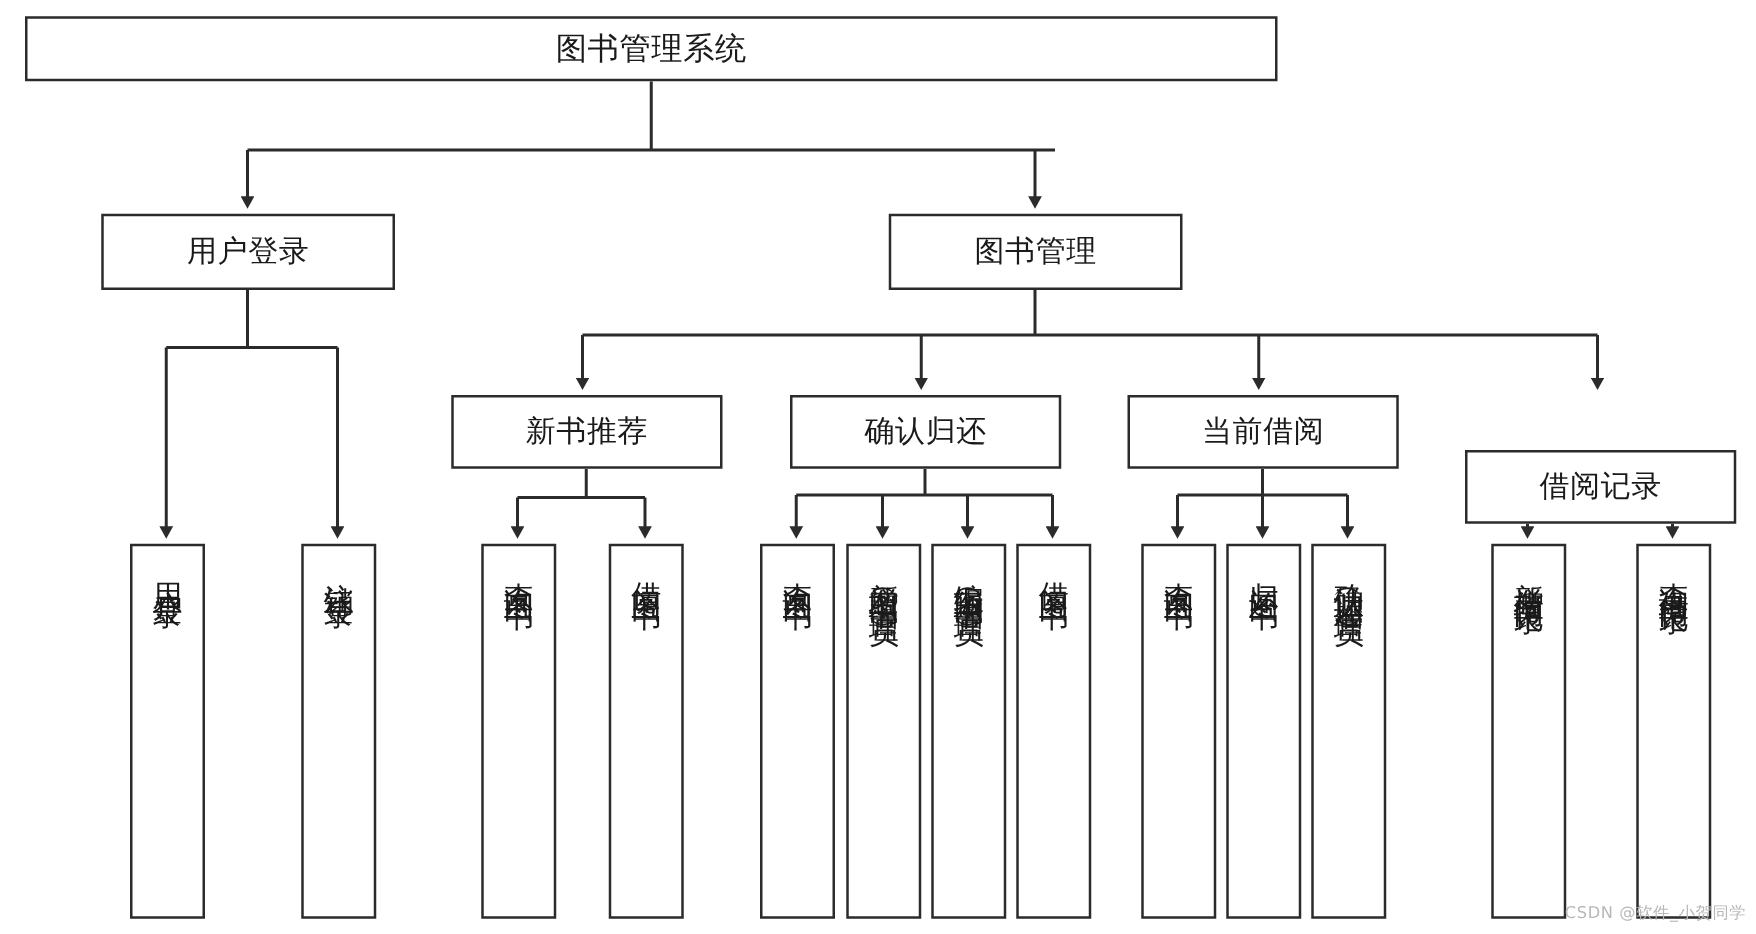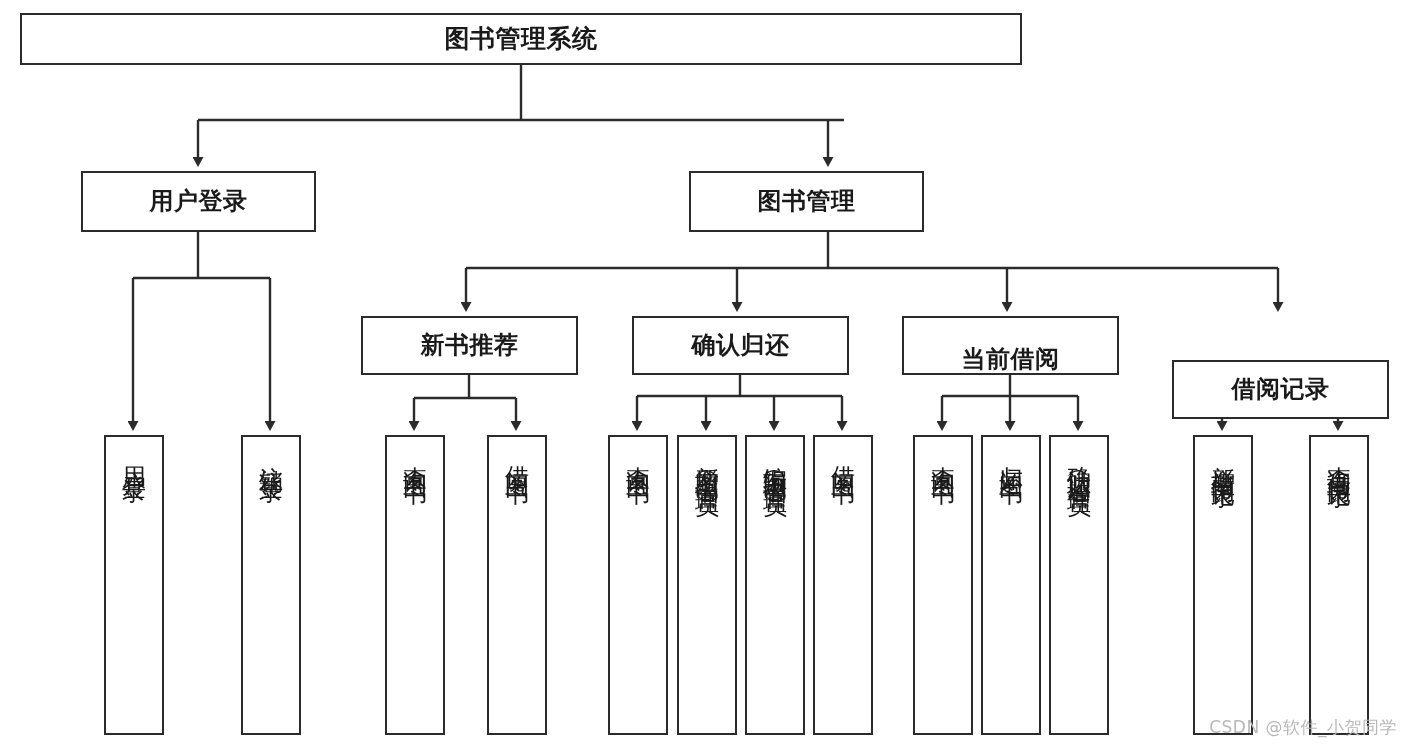--- a/index.html
+++ b/index.html
@@ -39,21 +39,20 @@
   .node .label {
     color: #1a1a1a;
     line-height: 1.18;
     text-align: center;
     white-space: pre;
   }
   
   .node.horiz .label {
     font-size: 24px;
     letter-spacing: 0.5px;
-    font-weight: bold;
   }
   .node.root .label {
     font-size: 25px;
   }
   
   .node.vert {
     align-items: flex-start;
     padding-top: 10px;
   }
   .node.vert .label {
@@ -65,21 +64,21 @@
     display: block;
     margin: 0 auto;
   }
   .node.vert.tall .label {
     letter-spacing: 4px;
   }
   #watermark {
     position: absolute;
     right: 8px;
     bottom: 8px;
-    font-size: 17px;
+    font-size: 13px;
     color: #b8b8b8;
     letter-spacing: 0.5px;
     z-index: 5;
     white-space: nowrap;
   }
 </style>
 </head>
 <body>
 
 <div id="canvas">
@@ -135,33 +134,33 @@
   </svg>
 
   <div class="node horiz root" style="left:20px; top:13px; width:1002px; height:52px;">
     <span class="label">图书管理系统</span>
   </div>
 
   <div class="node horiz" style="left:81px; top:171px; width:235px; height:61px;">
     <span class="label">用户登录</span>
   </div>
 
-  <div class="node horiz" style="left:689px; top:171px; width:235px; height:61px;">
+  <div class="node horiz" style="left:711px; top:171px; width:235px; height:61px;">
     <span class="label">图书管理</span>
   </div>
 
   <div class="node horiz" style="left:361px; top:316px; width:217px; height:59px;">
     <span class="label">新书推荐</span>
   </div>
 
   <div class="node horiz" style="left:632px; top:316px; width:217px; height:59px;">
     <span class="label">确认归还</span>
   </div>
 
-  <div class="node horiz" style="left:902px; top:316px; width:217px; height:59px;align-items:flex-end;">
+  <div class="node horiz" style="left:902px; top:316px; width:217px; height:59px;">
     <span class="label">当前借阅</span>
   </div>
 
   <div class="node horiz" style="left:1172px; top:316px; width:217px; height:59px;margin-top:44px;">
     <span class="label">借阅记录</span>
   </div>
 
   <div class="node vert" style="left:104px; top:435px; width:60px; height:300px;">
     <span class="label">用户登录</span>
   </div>

